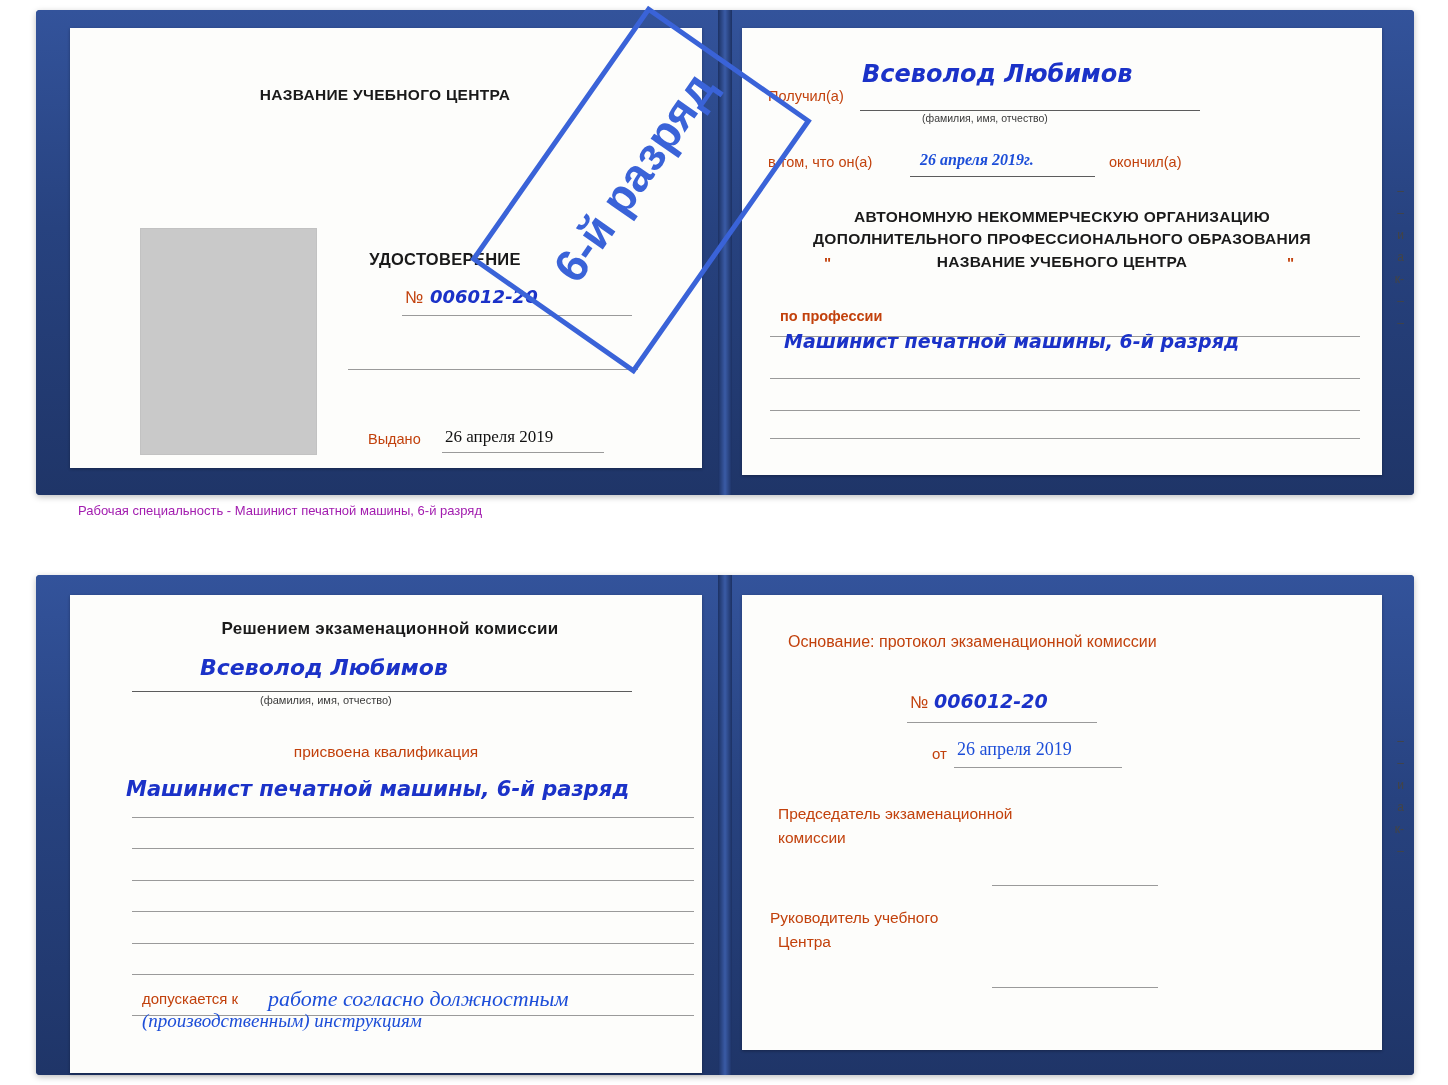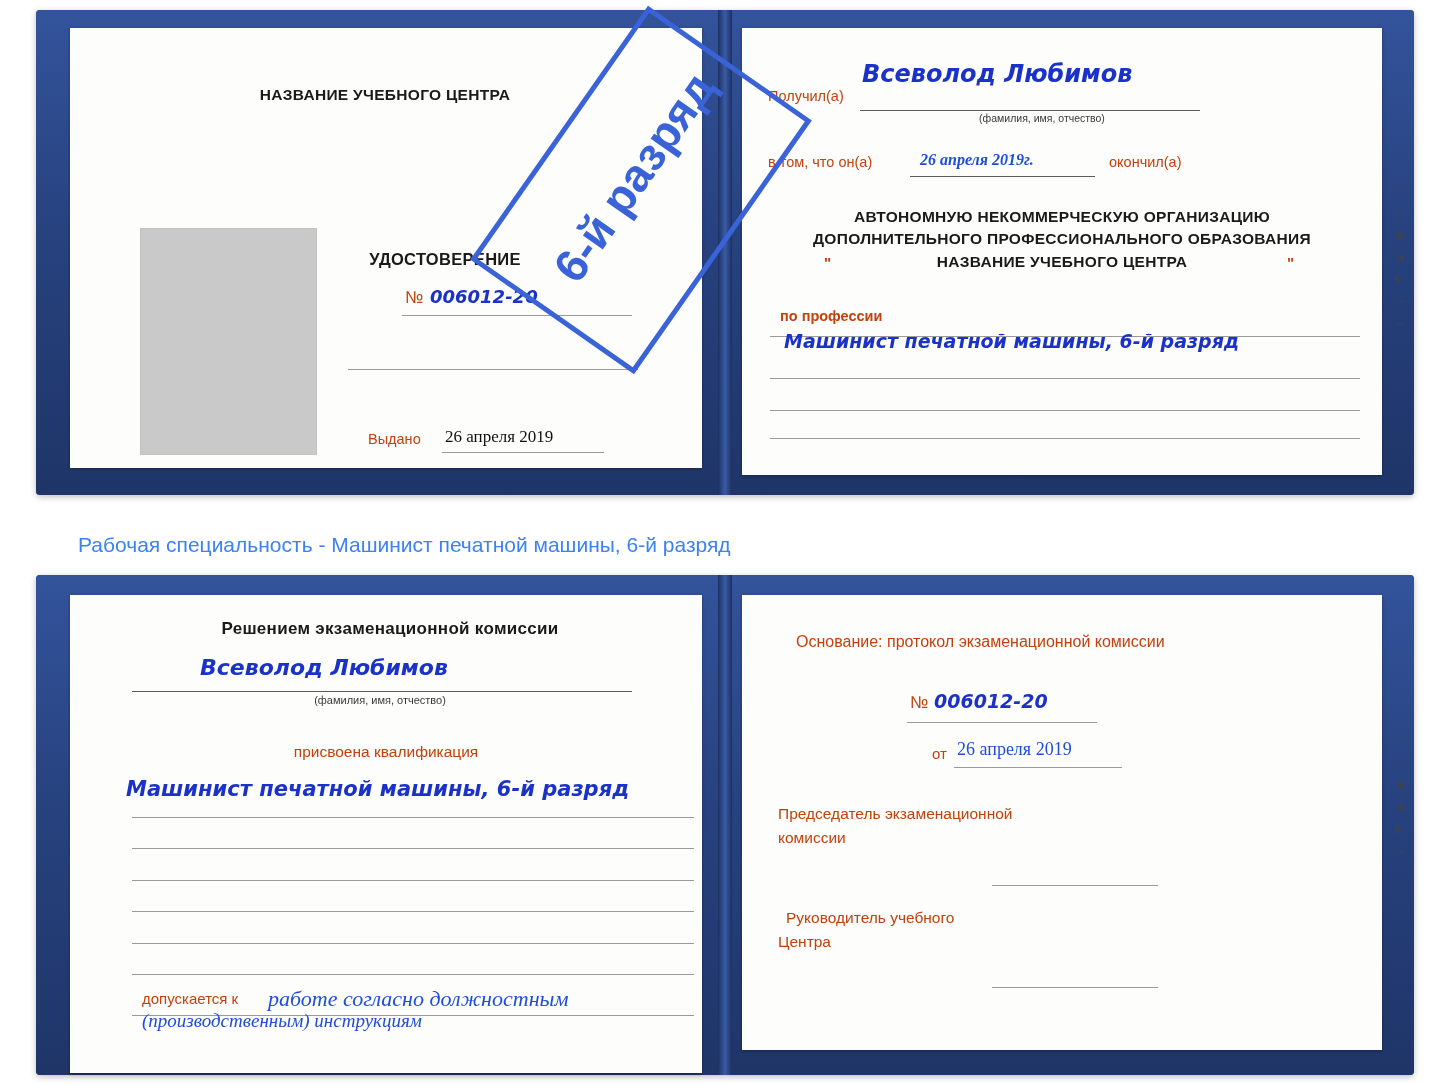--- a/index.html
+++ b/index.html
@@ -82,21 +82,21 @@
     text-align: center;
   }
   .lbl {
     font-size: 14.5px;
     color: #c2410c;
   }
   .lbl-b { font-weight: bold; }
   .tiny {
     font-size: 10.5px;
     color: #3a3a3a;
-    text-align: center;
+    text-align: left;
   }
   .hand {
     font-family: "DejaVu Sans", sans-serif;
     color: #1b32c8;
     font-style: italic;
     font-weight: bold;
   }
   .hand-ital {
     font-family: "Liberation Serif", serif;
     font-style: italic;
@@ -146,23 +146,23 @@
     font-family: "Liberation Sans", sans-serif;
     transform: rotate(-55deg);
     transform-origin: center center;
     white-space: nowrap;
   }
 
   
   .caption {
     position: absolute;
     left: 78px;
-    top: 533px;
-    font-size: 21px;
-    color: #3b82f6;
+    top: 503px;
+    font-size: 13px;
+    color: #a21caf;
   }
 
   .abs { position: absolute; }
 </style>
 </head>
 <body>
 
 <div id="page">
 
   <div class="book top">
@@ -251,35 +251,35 @@
       <div class="abs rule" style="left:62px; top:348px; width:562px;"></div>
       <div class="abs rule" style="left:62px; top:379px; width:562px;"></div>
 
       <div class="abs lbl" style="left:72px; top:395px; font-size:15px;">допускается к</div>
       <div class="abs hand-ital" style="left:198px; top:391px; font-size:22px;">работе согласно должностным</div>
       <div class="abs rule" style="left:62px; top:420px; width:562px;"></div>
       <div class="abs hand-ital" style="left:72px; top:415px; font-size:19px;">(производственным) инструкциям</div>
     </div>
 
     <div class="page right">
-      <div class="abs lbl" style="left:54px; top:38px; font-size:16px;text-align:center;">Основание: протокол экзаменационной комиссии</div>
+      <div class="abs lbl" style="left:46px; top:38px; font-size:16px;text-align:center;">Основание: протокол экзаменационной комиссии</div>
 
       <div class="abs lbl" style="left:168px; top:98px; font-size:17px;">№</div>
       <div class="abs hand" style="left:192px; top:95px; font-size:19px;">006012-20</div>
       <div class="abs rule" style="left:165px; top:127px; width:190px;"></div>
 
       <div class="abs lbl" style="left:190px; top:150px; font-size:15px;">от</div>
       <div class="abs hand-ital" style="left:215px; top:144px; font-size:18px; font-style:normal;">26 апреля 2019</div>
       <div class="abs rule" style="left:212px; top:172px; width:168px;"></div>
 
       <div class="abs lbl" style="left:36px; top:210px; font-size:15.5px;">Председатель экзаменационной</div>
       <div class="abs lbl" style="left:36px; top:234px; font-size:15.5px;">комиссии</div>
       <div class="abs rule" style="left:250px; top:290px; width:166px;"></div>
 
-      <div class="abs lbl" style="left:44px; top:314px; font-size:15.5px;">Руководитель учебного</div>
+      <div class="abs lbl" style="left:28px; top:314px; font-size:15.5px;">Руководитель учебного</div>
       <div class="abs lbl" style="left:36px; top:338px; font-size:15.5px;">Центра</div>
       <div class="abs rule" style="left:250px; top:392px; width:166px;"></div>
     </div>
 
     <div class="edge-stub" style="top:155px; right:10px;">
       <span>–</span>
       <span>–</span>
       <span>и</span>
       <span>а</span>
       <span>к-</span>

